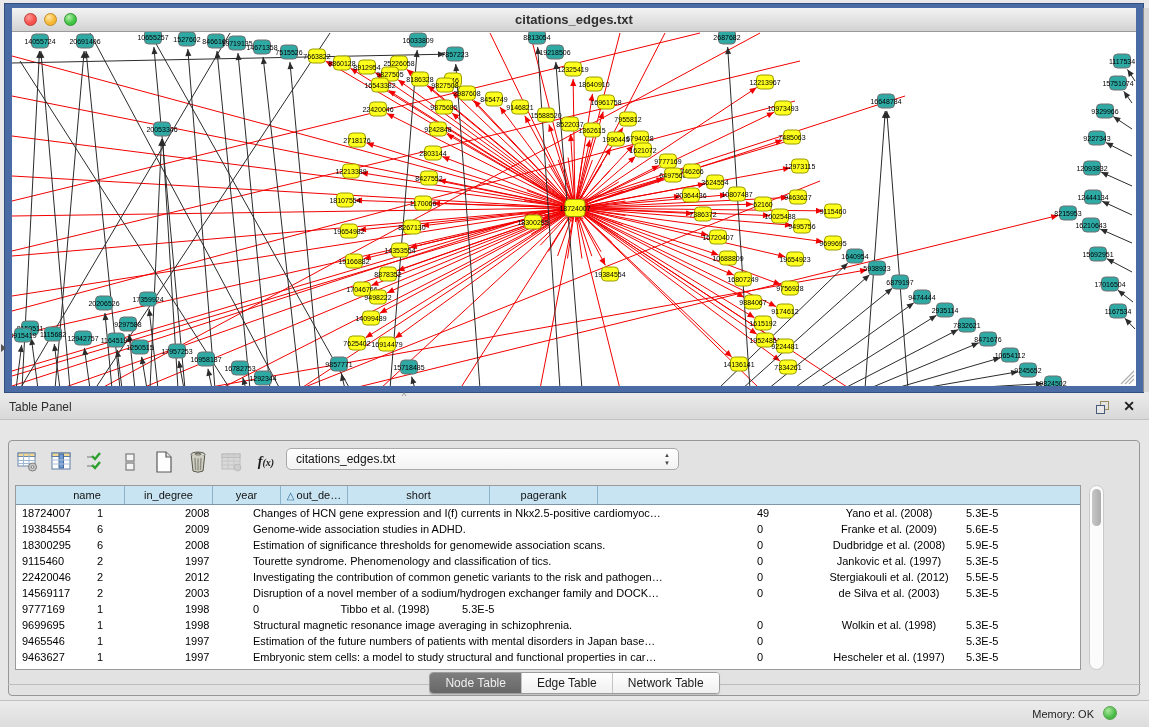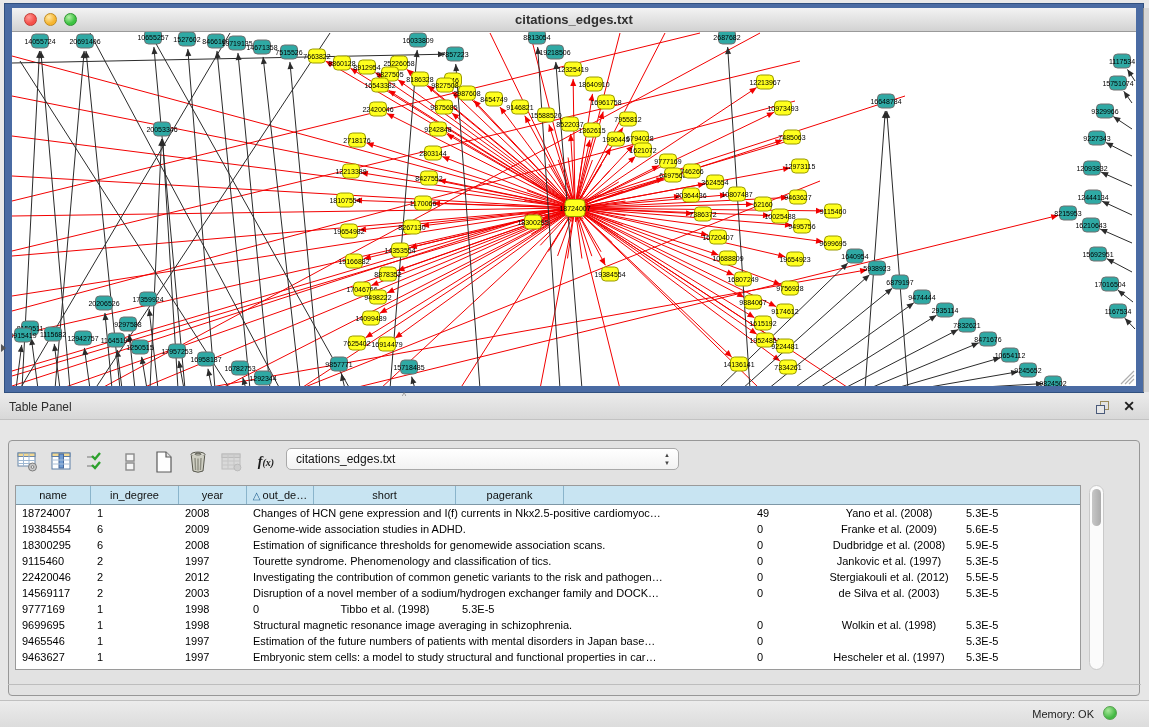--- a/index.html
+++ b/index.html
@@ -34,21 +34,21 @@
   .tp-container{position:absolute;left:8px;top:44px;width:1132px;height:256px;background:#e2e2e2;
     border:1px solid #979797;border-radius:4px;box-sizing:border-box;}
   .toolbar{position:absolute;left:6px;top:5px;height:32px;display:flex;align-items:center;gap:8px;}
   .tb-icon{width:26px;height:26px;display:flex;align-items:center;justify-content:center;}
   .fx-label{font-family:"Liberation Serif",serif;font-style:italic;font-weight:bold;font-size:14px;color:#1a1a1a;}
   .dropdown{position:absolute;left:277px;top:7px;width:393px;height:22px;border:1px solid #a9a9a9;border-radius:5px;
     background:linear-gradient(#ffffff,#f2f2f2);box-sizing:border-box;font-size:12px;color:#111;line-height:20px;padding-left:9px;}
   .dd-arrows{position:absolute;right:8px;top:2px;font-size:6px;color:#444;line-height:8px;text-align:center;}
 
   .table-area{position:absolute;left:6px;top:44px;width:1066px;height:185px;background:#fff;border:1px solid #9a9a9a;box-sizing:border-box;}
-  .thead{display:flex;height:19px;background:#c8e4f2;border-bottom:1px solid #7d97a6;box-sizing:border-box;}
+  .thead{display:flex;height:19px;background:#c8e4f2;border-bottom:1px solid #7d97a6;box-sizing:border-box;padding-left:34px;}
   .th{box-sizing:border-box;border-right:1px solid #8ab4cb;font-size:11px;color:#111;text-align:center;line-height:18px;
     overflow:hidden;white-space:nowrap;}
   .th .sort-tri{color:#1f5f8f;font-size:10px;margin-right:2px;}
   .tr{display:flex;height:16px;}
   .td{box-sizing:border-box;font-size:11px;color:#000;line-height:16px;padding-left:6px;overflow:hidden;white-space:nowrap;}
   .td.center{text-align:center;padding-left:0;}
   .vscroll{position:absolute;left:1080px;top:44px;width:15px;height:185px;background:#fbfbfb;border:1px solid #c9c9c9;border-radius:8px;box-sizing:border-box;}
   .vthumb{position:absolute;left:2px;top:3px;width:9px;height:37px;background:linear-gradient(90deg,#c7c7c7,#ababab);border-radius:5px;}
 
   .tabs{position:absolute;left:0;top:276px;width:1149px;display:flex;justify-content:center;z-index:3;}
@@ -1107,19 +1107,26 @@
               <div class="td" style="width: 108px;">5.3E-5</div>
             </div>
           </div>
       </div>
       <div class="vscroll">
         <div class="vthumb"></div>
       </div>
     </div>
 
     <div class="tabs-baseline"></div>
+    <div class="tabs">
+      <div class="tabs-inner" id="tabs-inner">
+          <div class="tab active">Node Table</div>
+          <div class="tab">Edge Table</div>
+          <div class="tab">Network Table</div>
+        </div>
+    </div>
   </div>
 
   <div class="status-bar">
     <span class="mem-label">Memory: OK</span>
     <span class="mem-dot"></span>
   </div>
 </div>
 
 </body></html>

